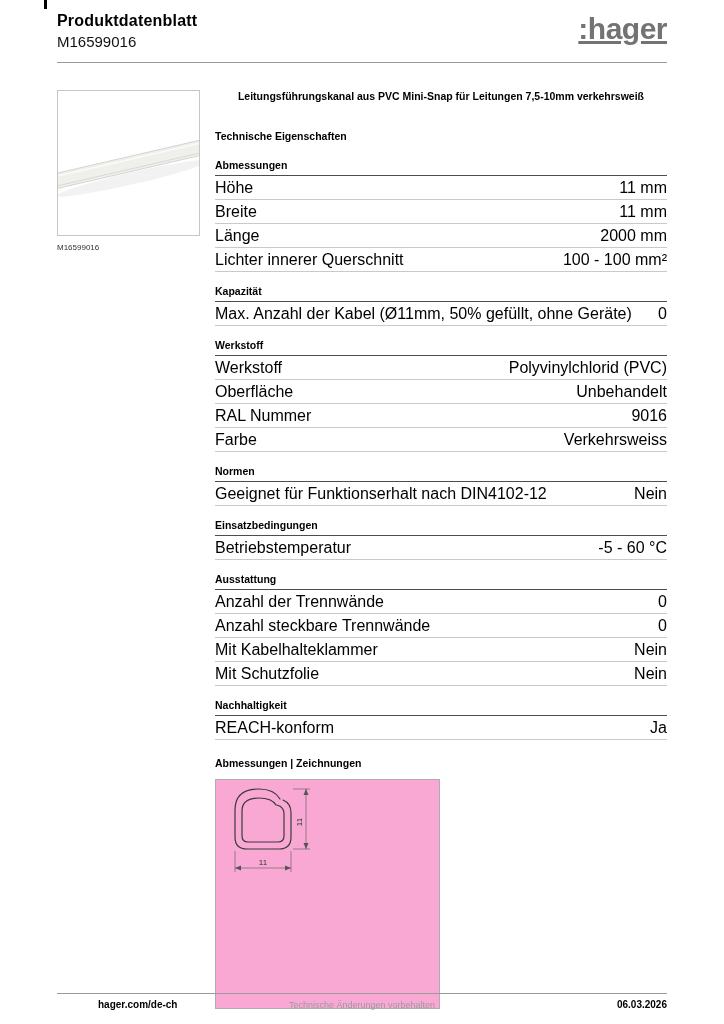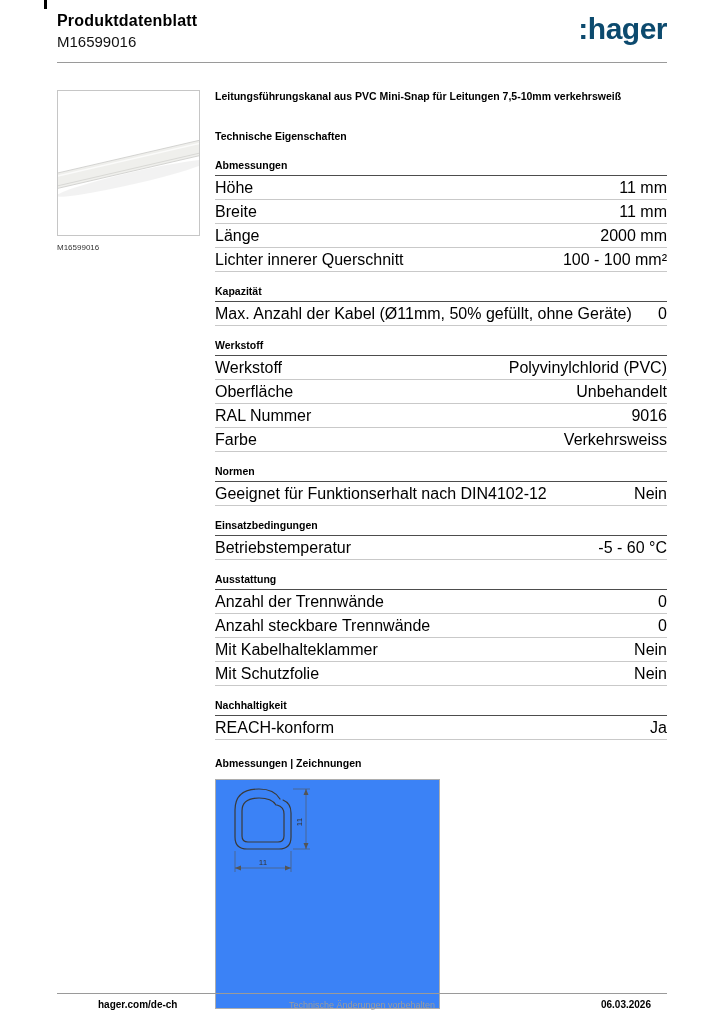--- a/index.html
+++ b/index.html
@@ -19,54 +19,54 @@
           color:#0d62ad; letter-spacing:-0.5px; line-height:1; }
   .header-rule { position:absolute; left:57px; right:57px; top:62px; border-top:1px solid #9a9a9a; }
 
   
   .left-col { position:absolute; left:57px; top:90px; width:143px; }
   .product-image { width:141px; height:144px; border:1px solid #c6c6c6; background:#fff; }
   .image-caption { font-size:8px; color:#333; margin-top:7px; }
 
   
   .content { position:absolute; left:215px; top:90px; width:452px; }
-  .prod-title { margin:0; font-size:10.5px; font-weight:bold; line-height:1.25; }
+  .prod-title { margin:0; font-size:10.5px; font-weight:bold; line-height:1.25;text-align:center; }
   .tech-title { margin:27px 0 0 0; font-size:10.5px; font-weight:bold; }
   #sections { margin-top:17px; }
   .spec-section { margin-bottom:13px; }
   .spec-section h3 { margin:0; font-size:10.5px; font-weight:bold; padding:0 0 4px 0;
                      border-bottom:1px solid #4d4d4d; }
   .spec-row { display:flex; justify-content:space-between; align-items:baseline;
               padding:3px 0 2px 0; border-bottom:1px solid #c9c9c9; font-size:16px; }
   .spec-label { text-align:left; padding-right:10px; }
   .spec-value { text-align:right; white-space:nowrap; }
 
   .drawings-title { margin:17px 0 10px 0; font-size:10.5px; font-weight:bold; }
-  .drawing-box { width:223px; height:228px; border:1px solid #adadad; background:#3b82f6; }
+  .drawing-box { width:223px; height:228px; border:1px solid #adadad; background:#f9a8d4; }
 
   
   .footer-rule { position:absolute; left:57px; right:57px; top:993px; border-top:1px solid #9a9a9a; }
   .footer { position:absolute; left:57px; right:57px; top:999px; font-size:10px; }
   .footer-url { position:absolute; left:0; font-weight:bold; color:#000; text-decoration:none;padding-left:41px; }
   .footer-notice { position:absolute; left:0; right:0; text-align:center; color:#9b9b9b; font-size:9px; top:1px; }
-  .footer-date { position:absolute; right:16px; font-weight:bold; }
+  .footer-date { position:absolute; right:0; font-weight:bold; }
 
   svg text { font-family:"Liberation Sans", sans-serif; }
 </style>
 </head>
 <body>
 
 <div class="page">
 
   <div class="crop-mark"></div>
 
   <div class="header">
     <h1 class="doc-title">Produktdatenblatt</h1>
     <div class="product-id">M16599016</div>
-    <div class="logo" style="color: #0c4a6e;">:hager</div>
+    <div class="logo" style="color: #737373; text-decoration: underline;">:hager</div>
   </div>
   <div class="header-rule"></div>
 
   <div class="left-col">
     <div class="product-image">
       <svg width="141" height="144" viewBox="0 0 141 144">
         <g transform="rotate(-13 70 75)">
           <ellipse cx="72" cy="88" rx="78" ry="6" fill="#000" opacity="0.05"></ellipse>
           <rect x="-18" y="66" width="180" height="15" rx="5" fill="#efefec" stroke="#cfcfcc" stroke-width="0.8"></rect>
           <line x1="-14" y1="69" x2="158" y2="69" stroke="#fbfbfa" stroke-width="1.6"></line>

